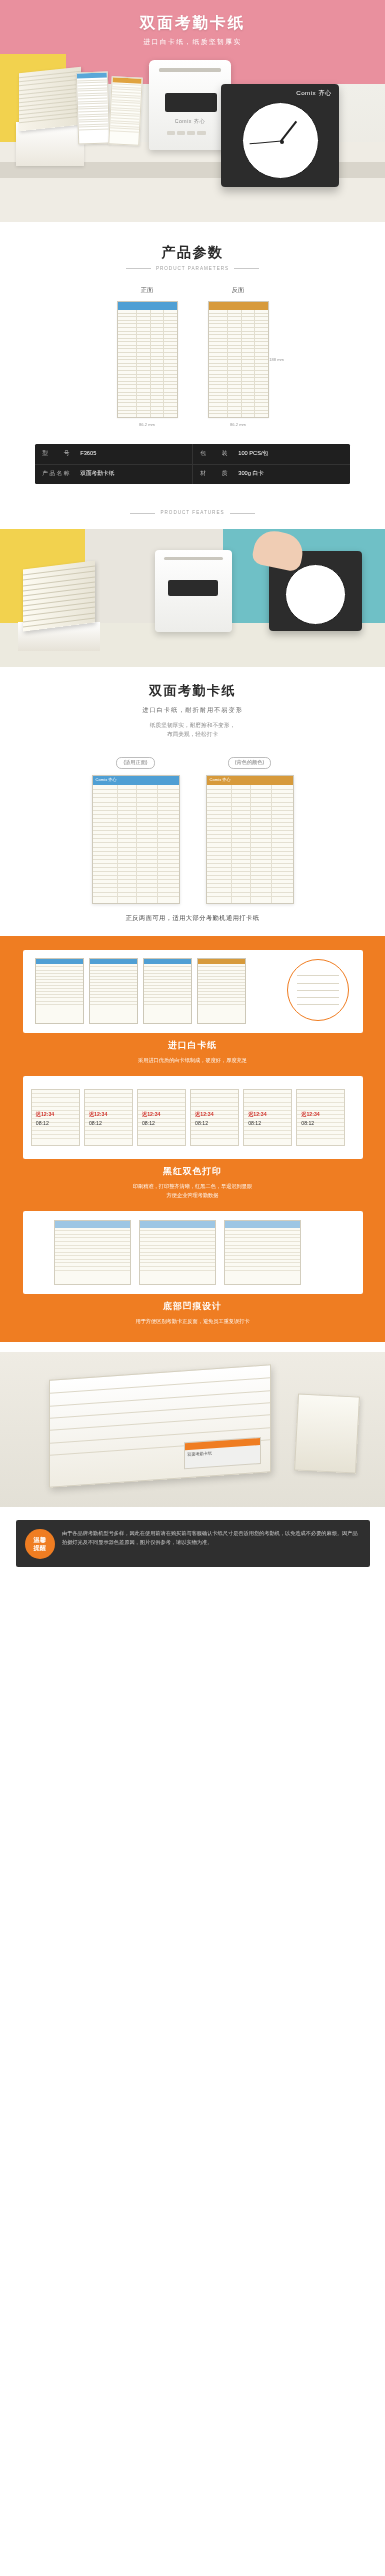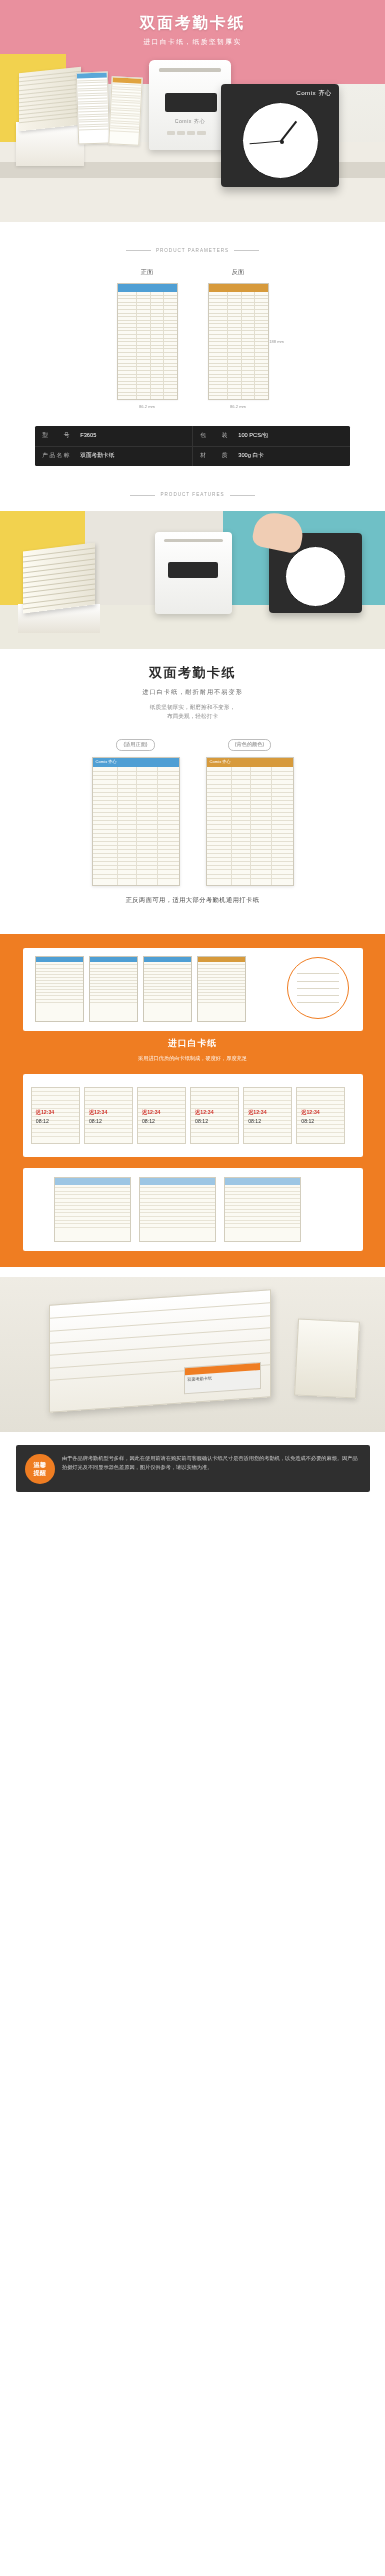--- a/index.html
+++ b/index.html
@@ -235,21 +235,21 @@
     overflow: hidden; position: relative; box-shadow: 0 1px 3.1px rgba(0,0,0,.1);
   }
   .cmp-card .hdr { height: 8.8px; background: #4f9fd4; color: #fff; font-size: 4.1px; line-height: 8.8px; padding-left: 3.1px; text-align: left;}
   .cmp-card.orange .hdr { background: #d79a3b; }
   .cmp-card .body { padding: 1.5px 0 0 0; }
   .cmp-card .body i { display:block; height: 4.1px; border-bottom: 0.5px solid #e4e0d2; }
   .cmp-card .vl { position:absolute; top:8.8px; bottom:0; width:0.5px; background:#e4e0d2;}
   .cmp-note { text-align: center; font-size: 6.2px; color: #444; margin-top: 10.3px; letter-spacing: 0.5px; }
 
   
-  .orange-zone { background: #ef7d22; padding: 13.4px 0 15.5px 0; margin-top: 29px; }
+  .orange-zone { background: #ef7d22; padding: 13.4px 0 15.5px 0; margin-top: 13px; }
   .o-panel { width: 340px; margin: 0 auto 11.3px auto; }
   .o-panel:last-child { margin-bottom: 0; }
   .o-img {
     width: 340px; height: 83px; background: #ffffff; border-radius: 2.1px;
     position: relative; overflow: hidden;
   }
   .o-caption { text-align: center; color: #ffffff; padding-top: 7.2px; }
   .o-caption .t { font-size: 8.8px; font-weight: bold; letter-spacing: 1px; }
   .o-caption .d { font-size: 5.2px; margin-top: 4.1px; line-height: 8.8px; opacity: .95; }
 
@@ -404,20 +404,21 @@
       <div class="clock">
         <div class="brand">Comix 齐心</div>
         <div class="face">
             <div class="pin"></div>
           </div>
       </div>
     </div>
   </div>
 
   <div class="section-title">
+    <div class="cn">产品参数</div>
     <div class="line">
       <i></i>
       <span class="en">PRODUCT PARAMETERS</span>
       <i></i>
     </div>
   </div>
 
   <div class="param-wrap">
     <div class="param-col">
       <div class="cap">正面</div>
@@ -830,20 +831,25 @@
               <div class="rr"></div>
               <div class="rr"></div>
               <div class="rr"></div>
               <div class="rr"></div>
               <div class="rr"></div>
               <div class="red">迟12:34</div>
               <div class="blk">08:12</div>
             </div>
         </div>
       </div>
+      <div class="o-caption">
+        <div class="t">黑红双色打印</div>
+        <div class="d" style="white-space:pre-line">印刷精准，打印整齐清晰，红黑二色，早退迟到显眼
+方便企业管理考勤数据</div>
+      </div>
     </div>
 
     <div class="o-panel">
       <div class="o-img">
         <div class="emboss-row">
           <div class="emboss">
               <div class="h"></div>
               <div class="r"></div>
               <div class="r"></div>
               <div class="r"></div>
@@ -881,20 +887,24 @@
               <div class="r"></div>
               <div class="r"></div>
               <div class="r"></div>
               <div class="r"></div>
               <div class="r"></div>
               <div class="r"></div>
               <div class="r"></div>
               <div class="r"></div>
             </div>
         </div>
+      </div>
+      <div class="o-caption">
+        <div class="t">底部凹痕设计</div>
+        <div class="d" style="white-space:pre-line">用于方便区别考勤卡正反面，避免员工重复误打卡</div>
       </div>
     </div>
 
   </div>
 
 
   <div class="photo-real">
     <div class="box-pack">
       <div class="line" style="top:12.4px"></div>
         <div class="line" style="top:25px"></div>

